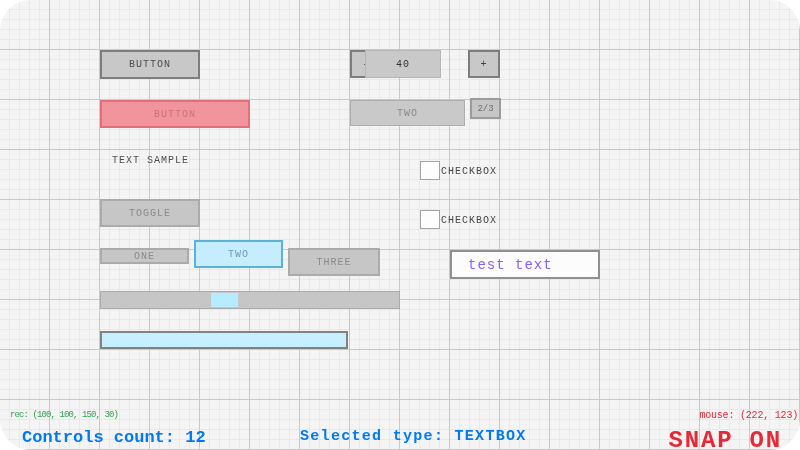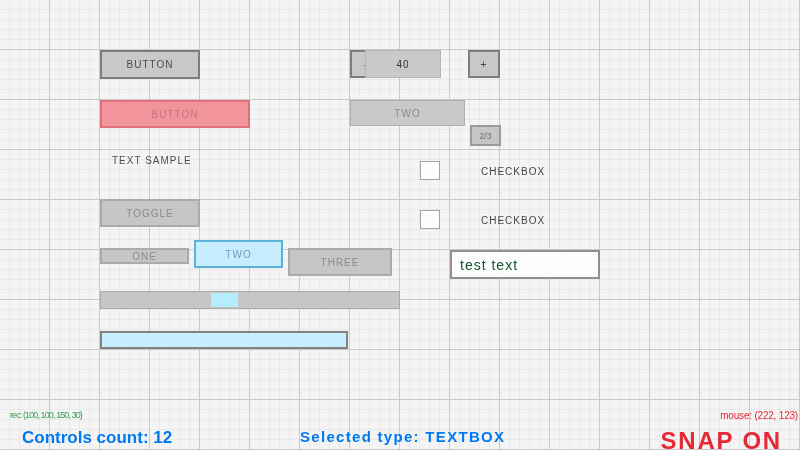--- a/index.html
+++ b/index.html
@@ -1,74 +1,75 @@
 <!DOCTYPE html>
 <html><head>
 <meta charset="utf-8">
 <style>
   html,body{margin:0;padding:0;}
   #canvas{
     position:relative;width:800px;height:450px;overflow:hidden;
-    font-family:Liberation Sans, sans-serif;
+    font-family:Liberation Mono, monospace;
     background-color:#f4f4f4;
     background-image:
       linear-gradient(to right, #c9c9c9 1px, transparent 1px),
       linear-gradient(to bottom, #c9c9c9 1px, transparent 1px),
       linear-gradient(to right, #e9e9e9 1px, transparent 1px),
       linear-gradient(to bottom, #e9e9e9 1px, transparent 1px);
     background-size:50px 50px,50px 50px,10px 10px,10px 10px;
     background-position:-1px 0,0 -1px,-1px 0,0 -1px;
+    border-radius:31px;
   }
   .ctl{position:absolute;display:flex;align-items:center;justify-content:center;
        box-sizing:border-box;font-size:10px;letter-spacing:1px;white-space:pre;}
   
   .btn{border:2px solid #7d7d7d;background:#c8c8c8;color:#4d4d4d;cursor:pointer;}
   
   .gray{border:2px solid #ababab;background:#c6c6c6;color:#8b8b8b;cursor:pointer;margin-top:8px;}
   
   .sel{border:2px solid #e0717c;background:#f2949c;color:#ca747c;cursor:pointer;}
   
   .focus{border:2px solid #5bb2d9;background:#c5edfd;color:#6c9bbc;cursor:pointer;}
 
   .b-button{left:100px;top:50px;width:100px;height:29px;}
   .b-selected{left:100px;top:100px;width:150px;height:28px;}
   .t-sample{left:112px;top:155px;color:#4f4f4f;background:transparent;}
   .b-toggle{left:100px;top:191px;width:100px;height:28px;}
   .tab-one{left:100px;top:240px;width:89px;height:16px;}
   .tab-two{left:194px;top:240px;width:89px;height:28px;}
-  .tab-three{left:288px;top:240px;width:104px;height:28px;}
+  .tab-three{left:288px;top:240px;width:92px;height:28px;}
 
   .slider{left:100px;top:291px;width:300px;height:18px;border:1px solid #ababab;
           background:#c6c6c6;justify-content:flex-start;cursor:pointer;}
   .slider-handle{position:absolute;left:110px;top:1px;width:27px;height:14px;background:#b5ecff;}
 
   .progress{left:100px;top:331px;width:248px;height:18px;border:2px solid #828282;
             background:#c9c9c9;justify-content:flex-start;}
   .progress-fill{width:100%;height:100%;background:#c6f0ff;}
 
   .sp-minus{left:350px;top:50px;width:32px;height:28px;color:#3f3f3f;}
   .sp-value{left:365px;top:50px;width:76px;height:28px;border:1px solid #b5b5b5;
             background:#c9c9c9;color:#333333;cursor:text;}
   .sp-plus{left:468px;top:50px;width:32px;height:28px;color:#3f3f3f;}
 
   .combo-main{left:350px;top:100px;width:115px;height:26px;border:1px solid #aeaeae;
               background:#c9c9c9;color:#8b8b8b;cursor:pointer;}
   .combo-counter{left:470px;top:98px;width:31px;height:21px;border:2px solid #9b9b9b;
-                 background:#c6c6c6;color:#707070;font-size:9px;letter-spacing:0;cursor:pointer;margin-top:27px;}
+                 background:#c6c6c6;color:#707070;font-size:9px;letter-spacing:0;cursor:pointer;}
 
   .cb-box{width:20px;height:19px;border:1px solid #a3a3a3;background:#fdfdfd;cursor:pointer;}
   .cb1{left:420px;top:161px;}
   .cb2{left:420px;top:210px;}
-  .cb-label{background:transparent;color:#454545;margin-left:40px;}
+  .cb-label{background:transparent;color:#454545;}
   .cb1-label{left:441px;top:166px;}
   .cb2-label{left:441px;top:215px;}
 
   .textbox{left:450px;top:250px;width:150px;height:29px;border:2px solid #8f8f8f;
-           background:#fcfcfc;color:#14532d;font-size:14px;letter-spacing:1px;
-           justify-content:flex-start;padding-left:8px;cursor:text;}
+           background:#fcfcfc;color:#8b5cf6;font-size:14px;letter-spacing:1px;
+           justify-content:flex-start;padding-left:16px;cursor:text;}
 
   .status{position:absolute;white-space:pre;}
   .st-rec{left:10px;top:410px;font-size:9px;letter-spacing:-0.9px;color:#35a053;}
   .st-count{left:10px;top:428px;font-size:17px;font-weight:bold;color:#0079f1;margin-left:12px;}
   .st-type{left:300px;top:428px;font-size:15px;font-weight:bold;letter-spacing:1.3px;color:#0079f1;}
   .st-mouse{right:2px;top:410px;font-size:10px;letter-spacing:-0.2px;color:#e62937;}
   .st-snap{right:18px;top:427px;font-size:24px;font-weight:bold;letter-spacing:1.8px;color:#e62937;}
 </style>
 </head>
 <body>

